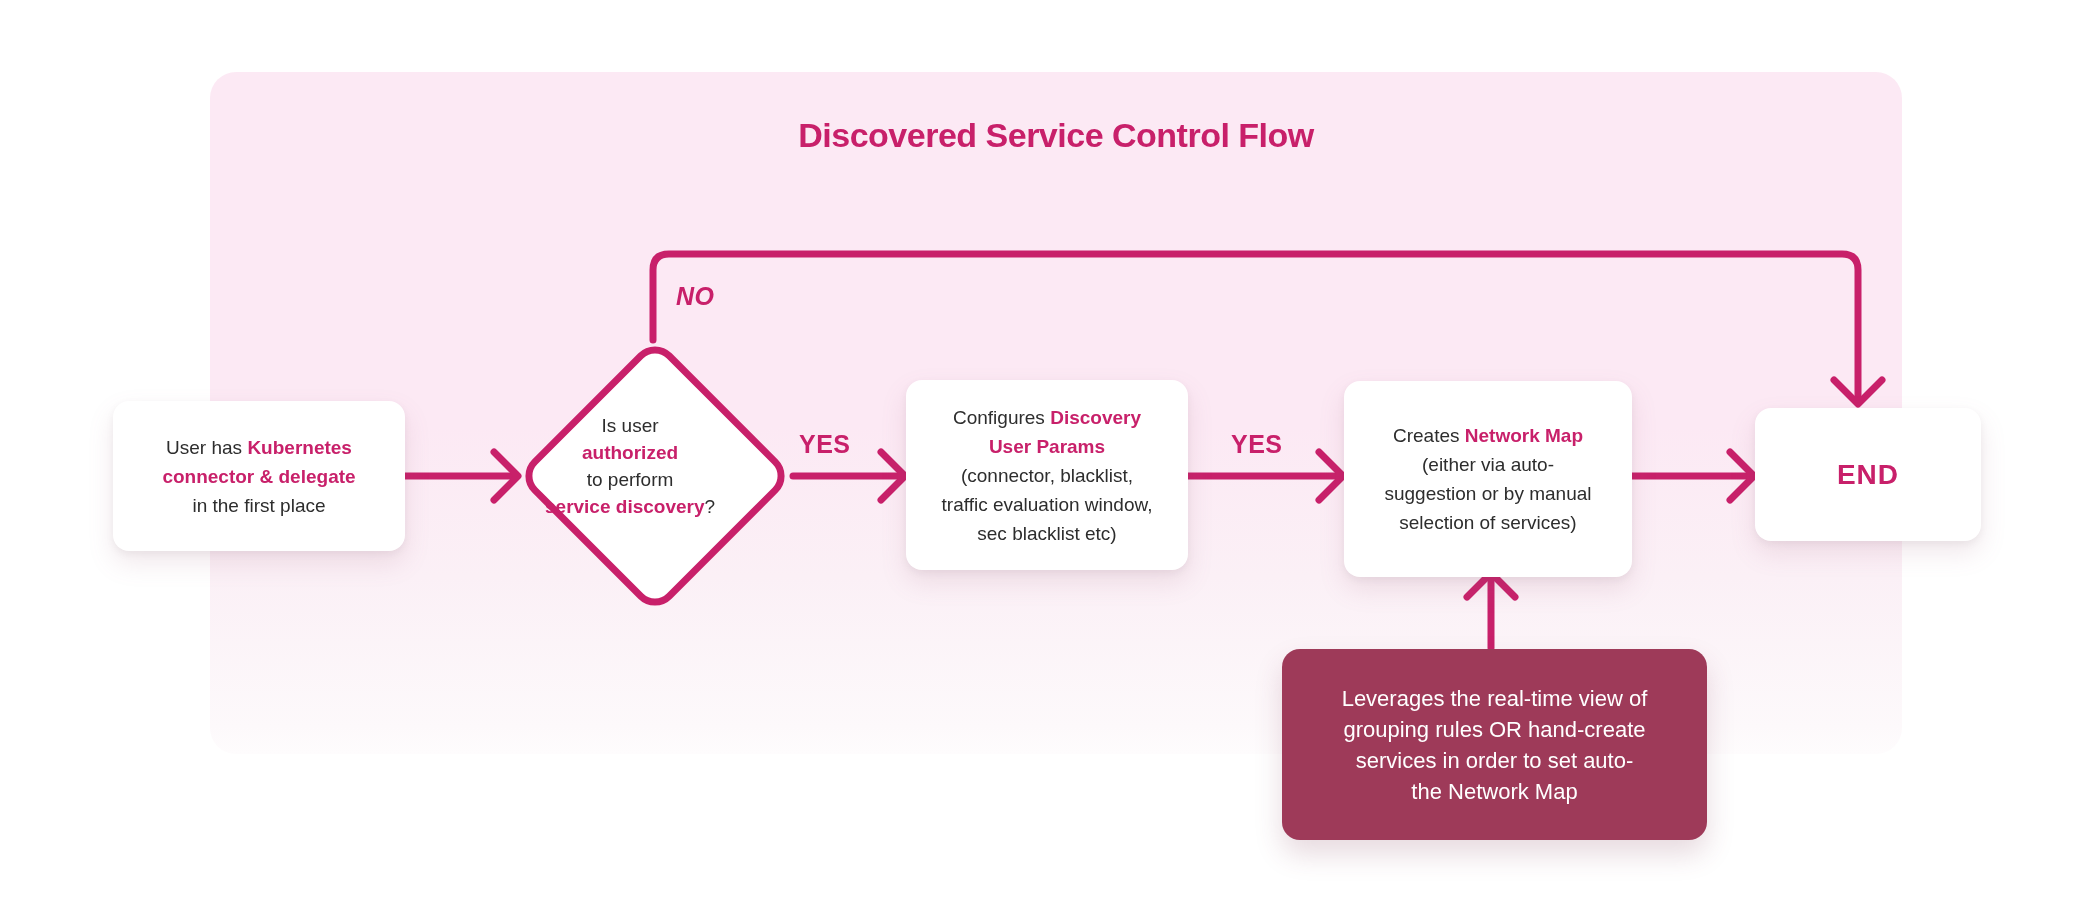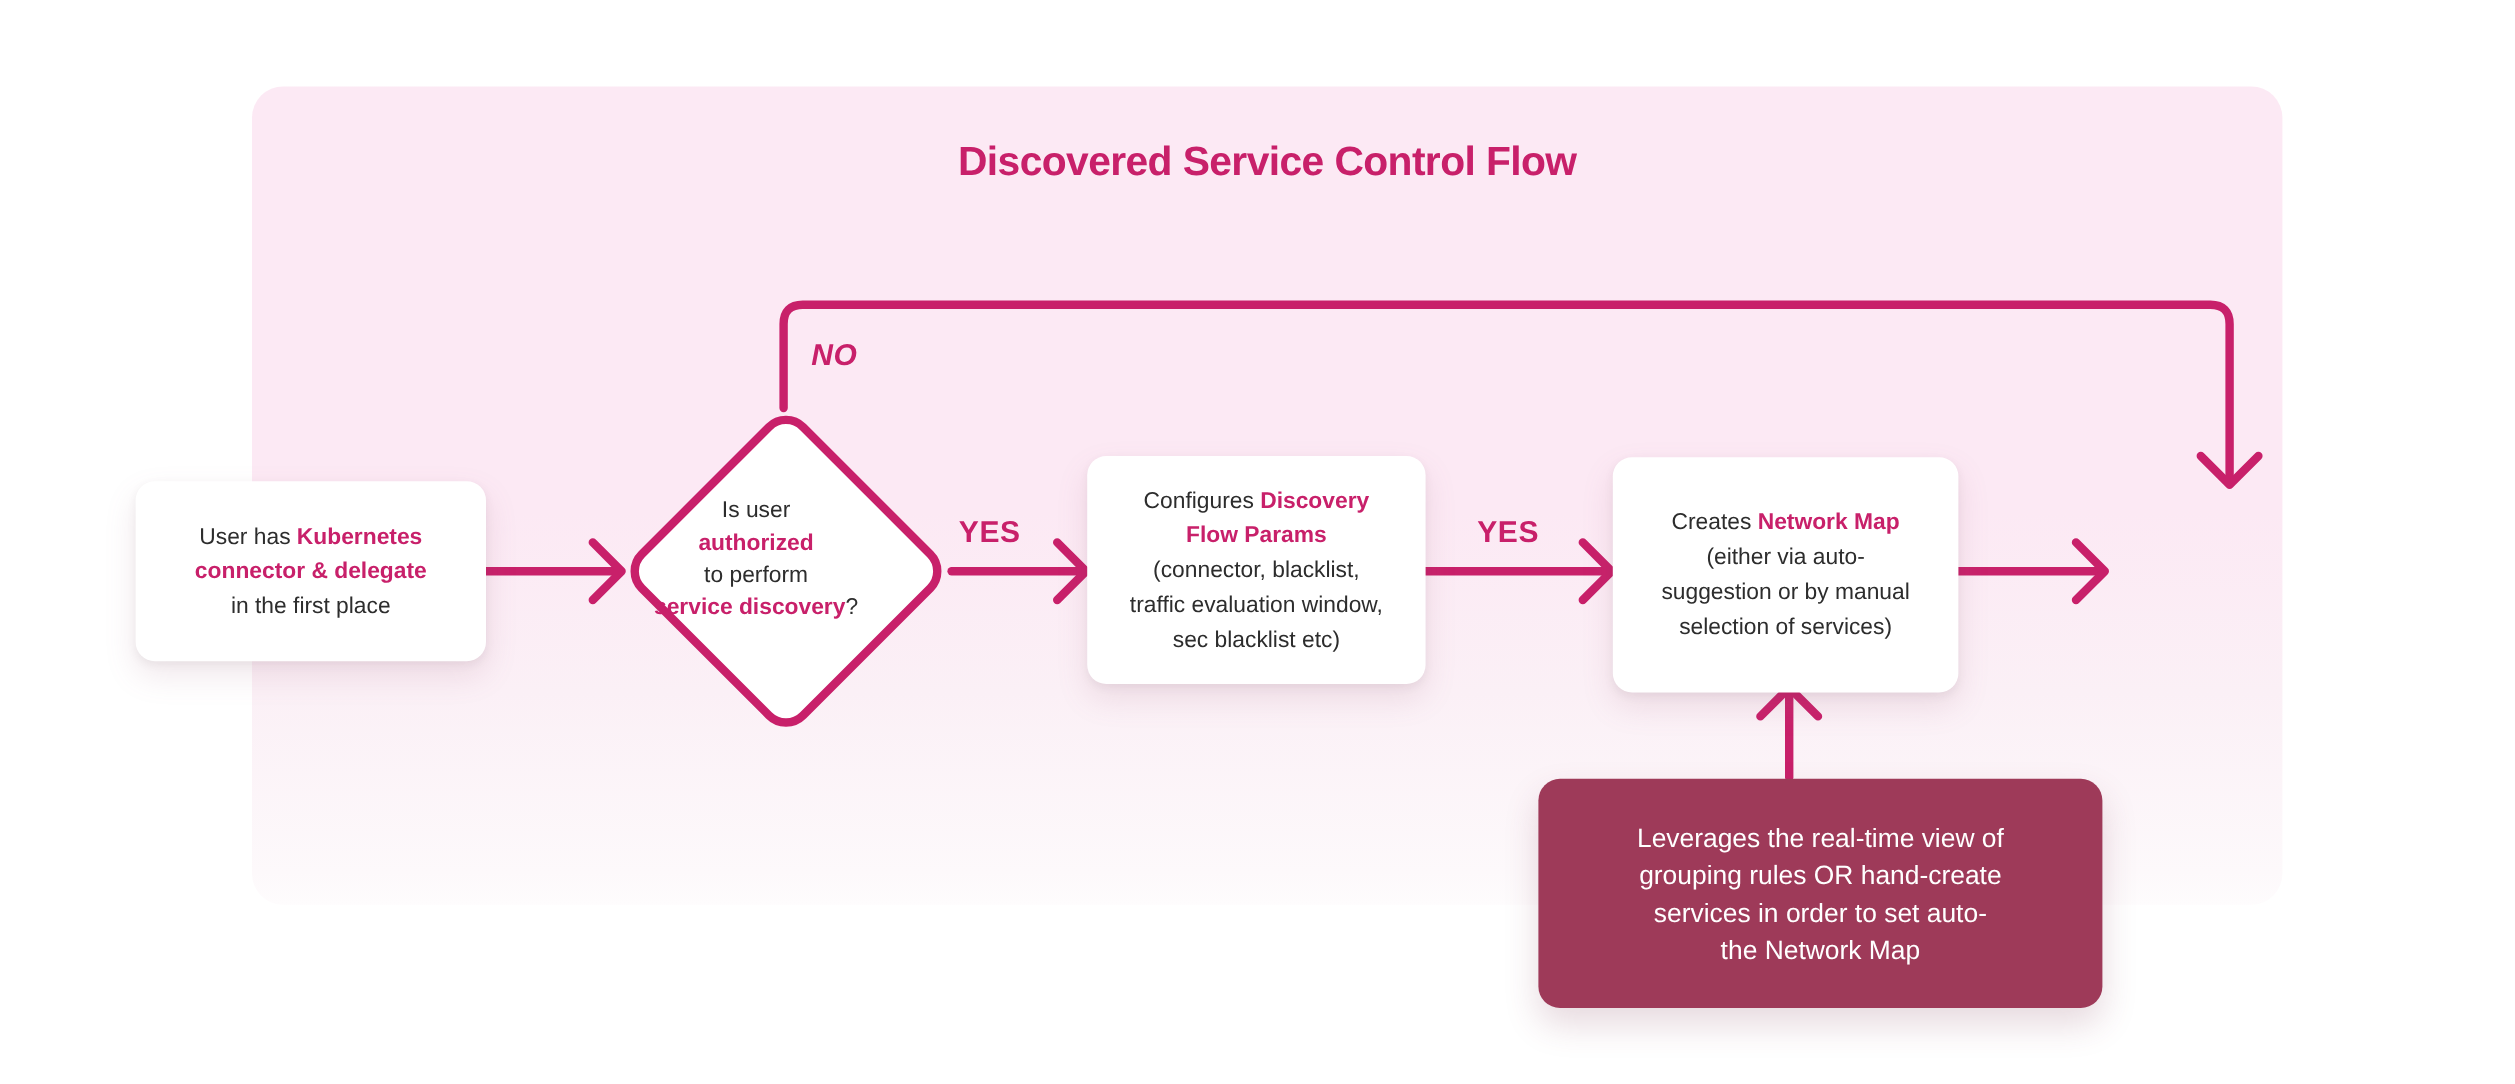--- a/index.html
+++ b/index.html
@@ -35,21 +35,21 @@
   .node-start{left:113px;top:401px;width:292px;height:150px;}
   .node-configure{left:906px;top:380px;width:282px;height:190px;}
   .node-create{left:1344px;top:381px;width:288px;height:196px;}
   .node-end{left:1755px;top:408px;width:226px;height:133px;}
   .node-end .end-label{font-size:28px;font-weight:700;letter-spacing:1px;color:var(--accent);}
 
   .diamond-text{position:absolute;left:545px;top:396px;width:220px;height:140px;
     display:flex;flex-direction:column;align-items:flex-start;justify-content:center;
     text-align:center;font-size:19px;line-height:27px;color:var(--body-text);}
 
-  .note{position:absolute;left:1282px;top:649px;width:470px;height:191px;
+  .note{position:absolute;left:1282px;top:649px;width:425px;height:191px;
     background:var(--note-bg);border-radius:18px;
     box-shadow:0 14px 28px rgba(120,50,80,0.18);
     display:flex;flex-direction:column;align-items:center;justify-content:center;
     text-align:center;color:var(--note-text);font-size:22px;line-height:31px;font-weight:500;}
 
   .edge-label{position:absolute;font-weight:700;font-size:25px;color:var(--accent);letter-spacing:0.5px;}
   .label-no{left:676px;top:282px;font-style:italic;}
   .label-yes1{left:799px;top:430px;}
   .label-yes2{left:1231px;top:430px;}
 </style>
@@ -110,36 +110,39 @@
         <div><span>Is user</span></div>
         <div><span class="em">authorized</span></div>
         <div><span>to perform</span></div>
         <div><span class="em">service discovery</span><span>?</span></div>
       </div>
   </div>
 
   <div class="node node-configure">
     <div>
         <div><span>Configures </span><span class="em">Discovery</span></div>
-        <div><span class="em">Flow Params</span></div>
+        <div><span class="em">User Params</span></div>
         <div><span>(connector, blacklist,</span></div>
         <div><span>traffic evaluation window,</span></div>
         <div><span>sec blacklist etc)</span></div>
       </div>
   </div>
 
   <div class="node node-create">
     <div>
         <div><span>Creates </span><span class="em">Network Map</span></div>
         <div><span>(either via auto-</span></div>
         <div><span>suggestion or by manual</span></div>
         <div><span>selection of services)</span></div>
       </div>
   </div>
 
+  <div class="node node-end">
+    <div class="end-label">END</div>
+  </div>
 
   <div class="note">
     <div>
         <div><span>Leverages the real-time view of</span></div>
         <div><span>grouping rules OR hand-create</span></div>
         <div><span>services in order to set auto-</span></div>
         <div><span>the Network Map</span></div>
       </div>
   </div>
 

